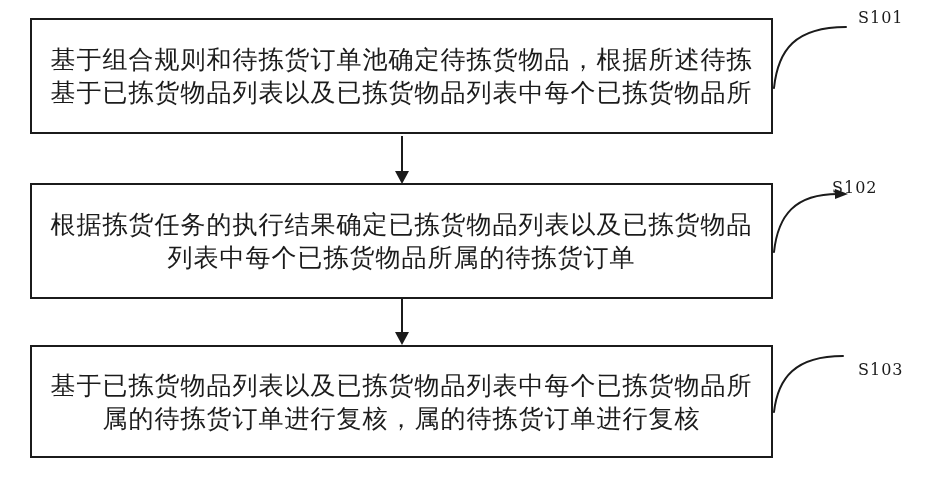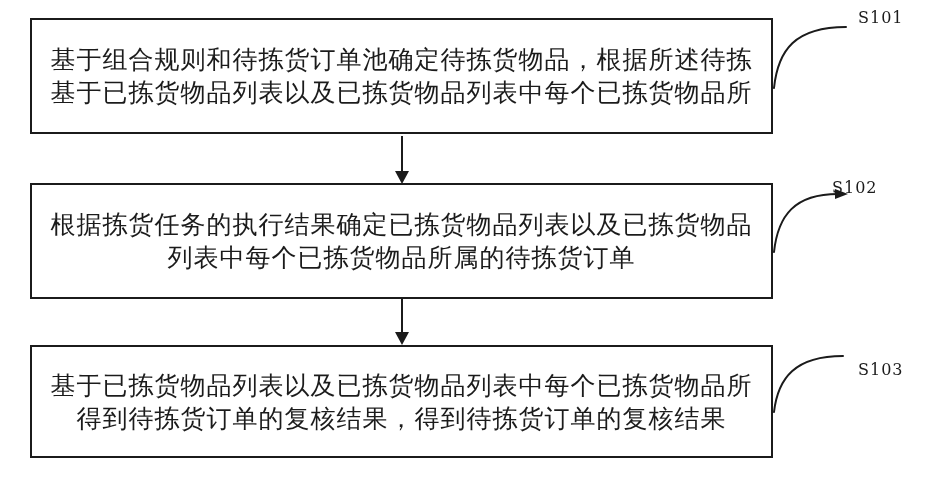--- a/index.html
+++ b/index.html
@@ -109,21 +109,21 @@
   </div>
 
   <div class="flow-arrow" id="arrow-2">
     <div class="arrow-line"></div>
     <div class="arrow-head"></div>
   </div>
 
   <div class="step-box" id="box-s103">
     <div class="box-text">
       <div class="line">基于已拣货物品列表以及已拣货物品列表中每个已拣货物品所</div>
-      <div class="line">得到待拣货订单的复核结果，得到待拣货订单的复核结果</div>
+      <div class="line">属的待拣货订单进行复核，属的待拣货订单进行复核</div>
     </div>
   </div>
 
   <svg class="leader-svg" viewBox="0 0 929 502" xmlns="http://www.w3.org/2000/svg">
     <path d="M 774 88 C 778 50, 795 27, 846 27" fill="none" stroke="#1b1b1b" stroke-width="2" stroke-linecap="round"></path>
     <path d="M 774 252 C 778 215, 795 194, 838 194" fill="none" stroke="#1b1b1b" stroke-width="2" stroke-linecap="round"></path>
     <polygon points="848,194 835,189 835,199" fill="#1b1b1b"></polygon>
     <path d="M 774 412 C 778 378, 795 356, 843 356" fill="none" stroke="#1b1b1b" stroke-width="2" stroke-linecap="round"></path>
   </svg>
 

